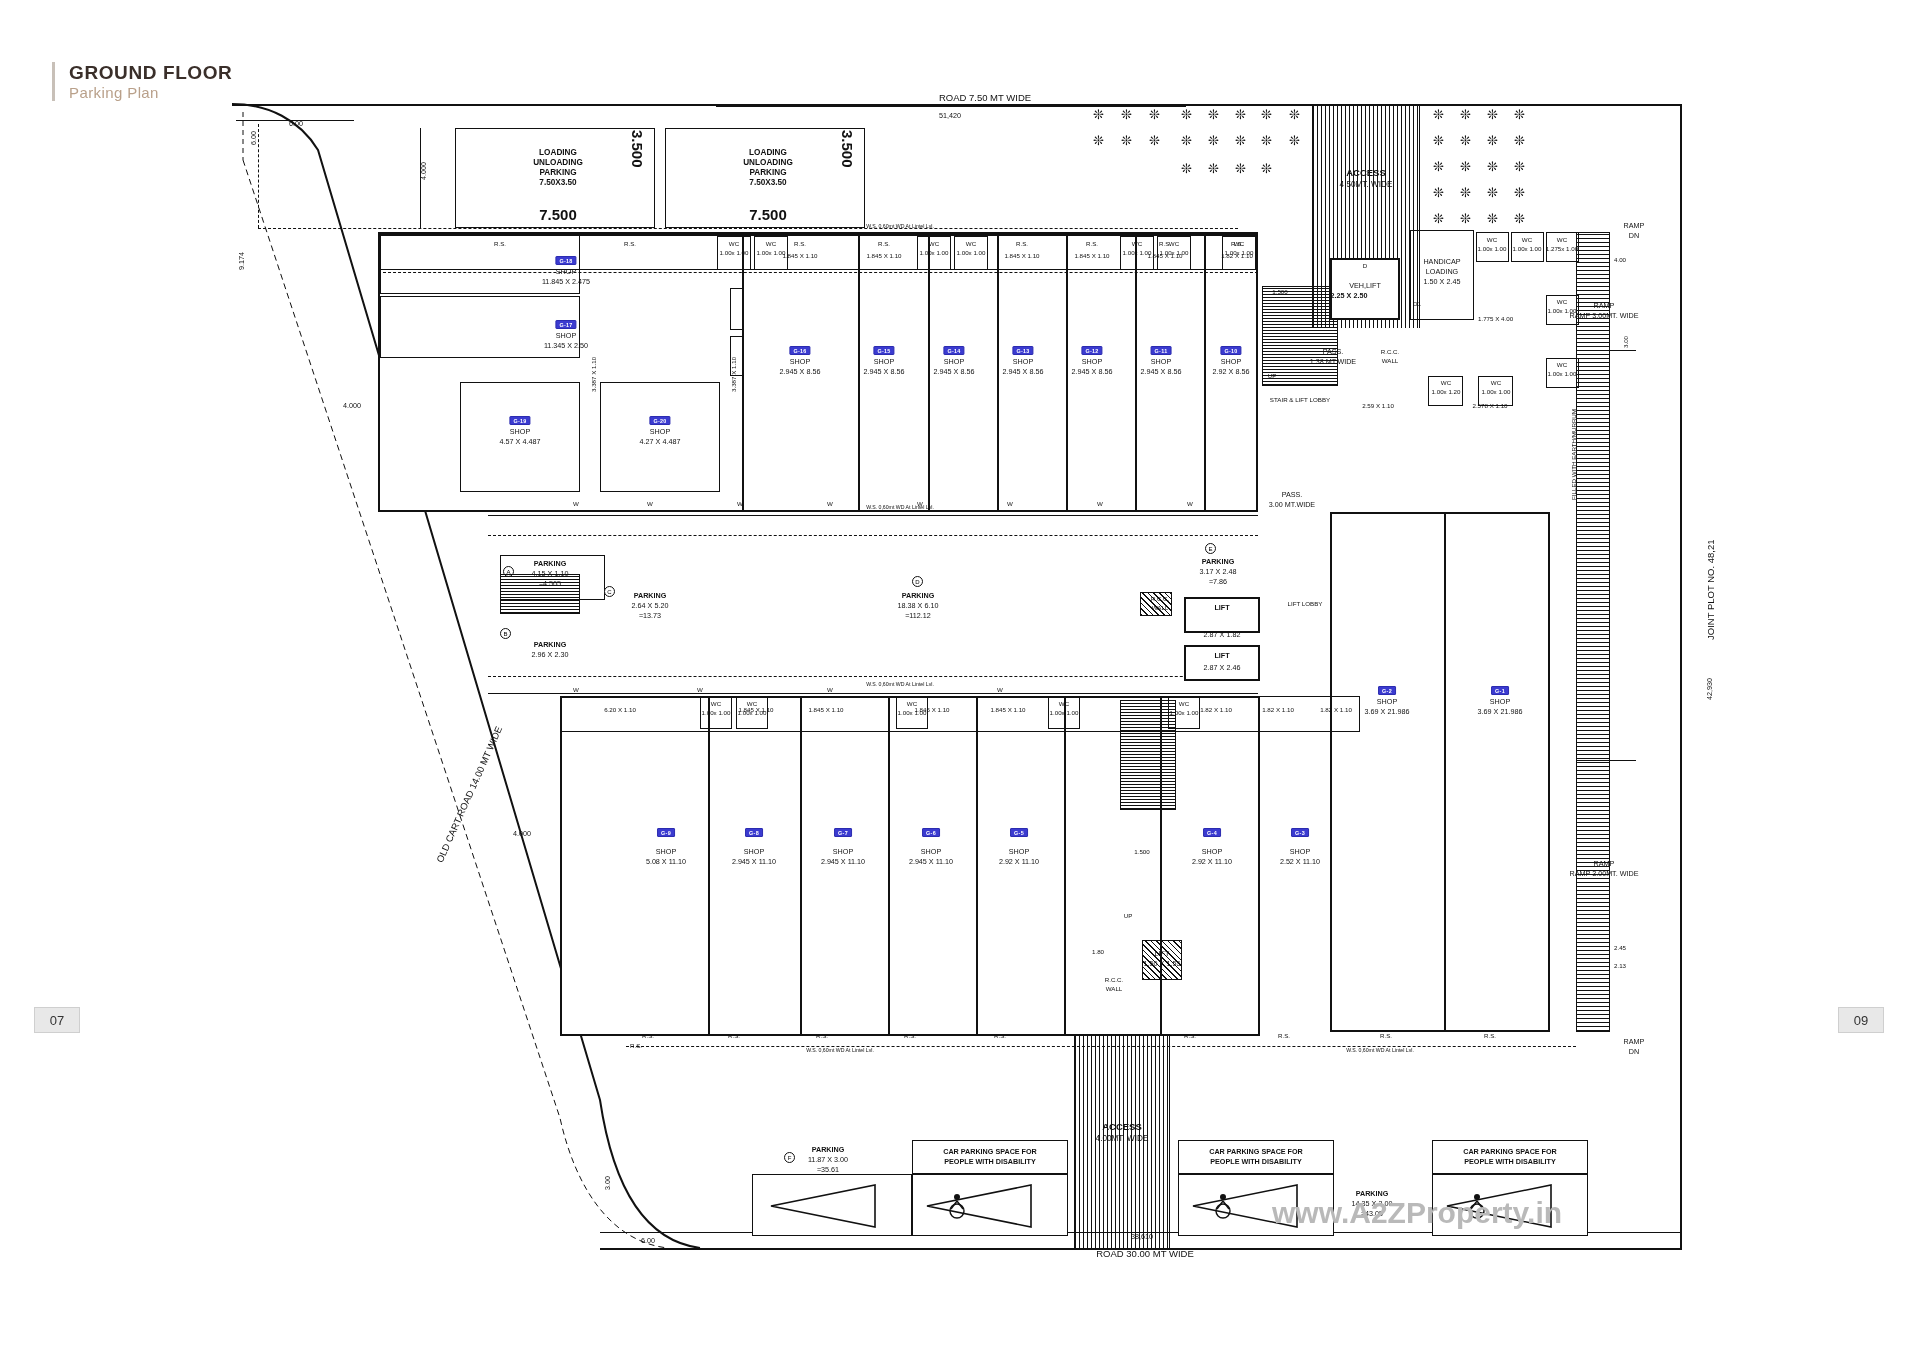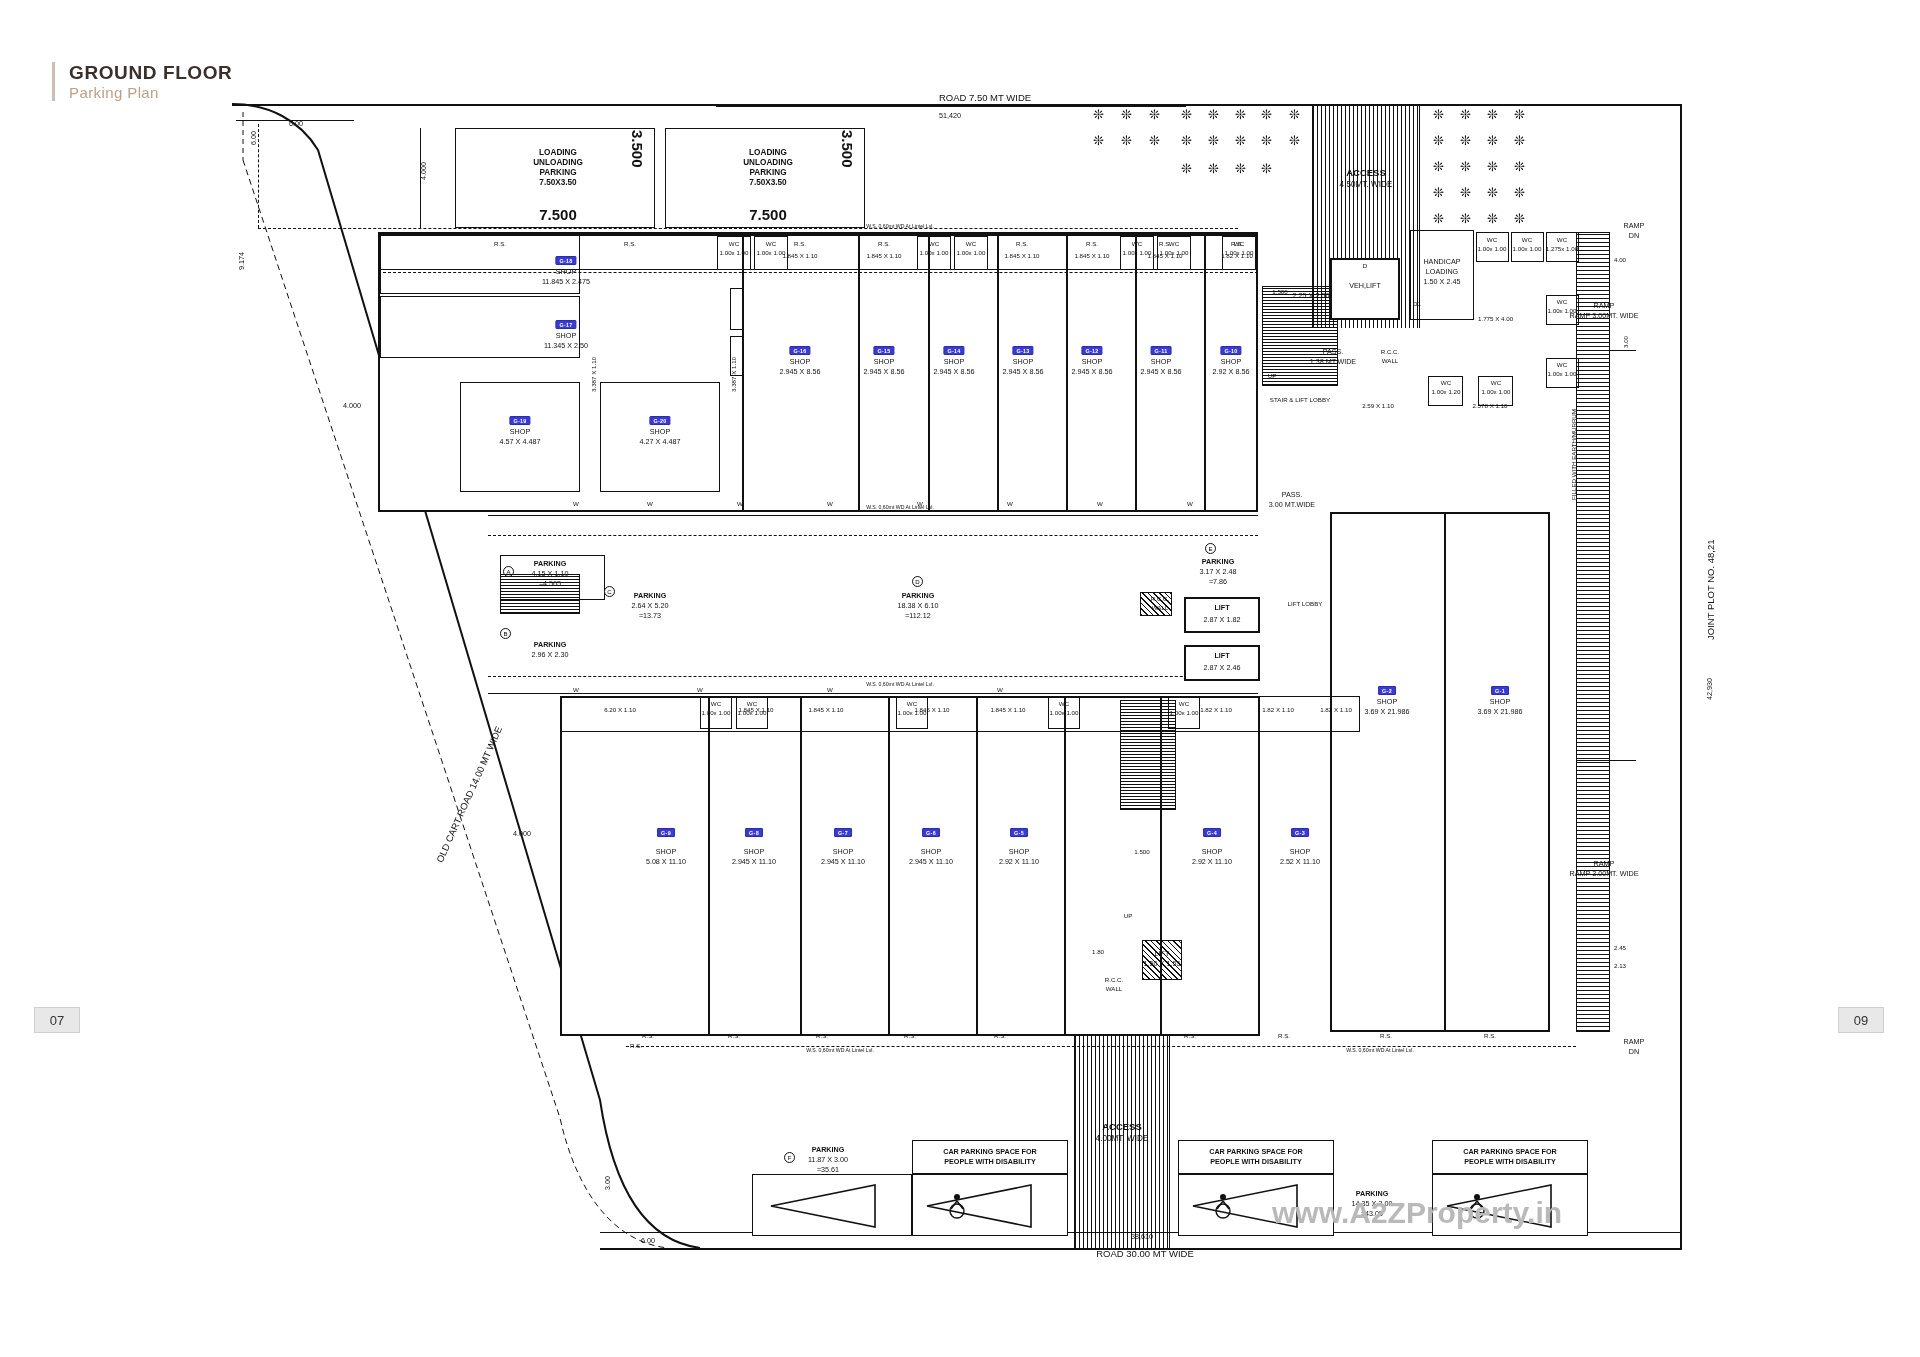--- a/index.html
+++ b/index.html
@@ -331,21 +331,21 @@
   <div class="txt t7 ctr bold" style="left:550px;top:641px;">PARKING</div>
   <div class="txt t7 ctr" style="left:550px;top:651px;">2.96 X 2.30</div>
 
   <div class="circmark" style="left:1205px;top:543px;">E</div>
   <div class="txt t7 ctr bold" style="left:1218px;top:558px;">PARKING</div>
   <div class="txt t7 ctr" style="left:1218px;top:568px;">3.17 X 2.48</div>
   <div class="txt t7 ctr" style="left:1218px;top:578px;">=7.86</div>
 
   <div class="box2" style="left:1184px;top:597px;width:76px;height:36px;"></div>
   <div class="txt t7 ctr bold" style="left:1222px;top:604px;">LIFT</div>
-  <div class="txt t7 ctr" style="left:1222px;top:616px;">2.87 X 1.82</div>
+  <div class="txt t7 ctr" style="left:1222px;top:631px;">2.87 X 1.82</div>
 
   <div class="box2" style="left:1184px;top:645px;width:76px;height:36px;"></div>
   <div class="txt t7 ctr bold" style="left:1222px;top:652px;">LIFT</div>
   <div class="txt t7 ctr" style="left:1222px;top:664px;">2.87 X 2.46</div>
 
   <div class="txt t6 ctr" style="left:1305px;top:600px;">LIFT LOBBY</div>
   <div class="txt t6 ctr" style="left:1300px;top:396px;">STAIR &amp; LIFT LOBBY</div>
 
   <div class="txt t6 ctr" style="left:1160px;top:595px;">R.C.C.</div>
   <div class="txt t6 ctr" style="left:1160px;top:604px;">WALL</div>
@@ -355,21 +355,21 @@
   <div class="txt t6 ctr" style="left:1280px;top:288px;">1.500</div>
   <div class="txt t6 ctr" style="left:1272px;top:372px;">UP</div>
 
   <div class="txt t7 ctr" style="left:1333px;top:348px;">PASS.</div>
   <div class="txt t7 ctr" style="left:1333px;top:358px;">1.38 MT.WIDE</div>
   <div class="txt t7 ctr" style="left:1292px;top:491px;">PASS.</div>
   <div class="txt t7 ctr" style="left:1292px;top:501px;">3.00 MT.WIDE</div>
 
   <div class="box2" style="left:1330px;top:258px;width:70px;height:62px;"></div>
   <div class="txt t7 ctr" style="left:1365px;top:282px;">VEH,LIFT</div>
-  <div class="txt t7 ctr" style="left:1311px;top:292px;">2.25 X 2.50</div>
+  <div class="txt t7 ctr" style="left:1349px;top:292px;font-weight:bold;">2.25 X 2.50</div>
   <div class="txt t6 ctr" style="left:1365px;top:262px;">D</div>
   <div class="txt t6 ctr" style="left:1390px;top:348px;">R.C.C.</div>
   <div class="txt t6 ctr" style="left:1390px;top:357px;">WALL</div>
 
   <div class="box" style="left:1410px;top:230px;width:64px;height:90px;"></div>
   <div class="txt t7 ctr" style="left:1442px;top:258px;">HANDICAP</div>
   <div class="txt t7 ctr" style="left:1442px;top:268px;">LOADING</div>
   <div class="txt t7 ctr" style="left:1442px;top:278px;">1.50 X 2.45</div>
   <div class="txt t6" style="left:1413px;top:300px;">D1</div>
 

